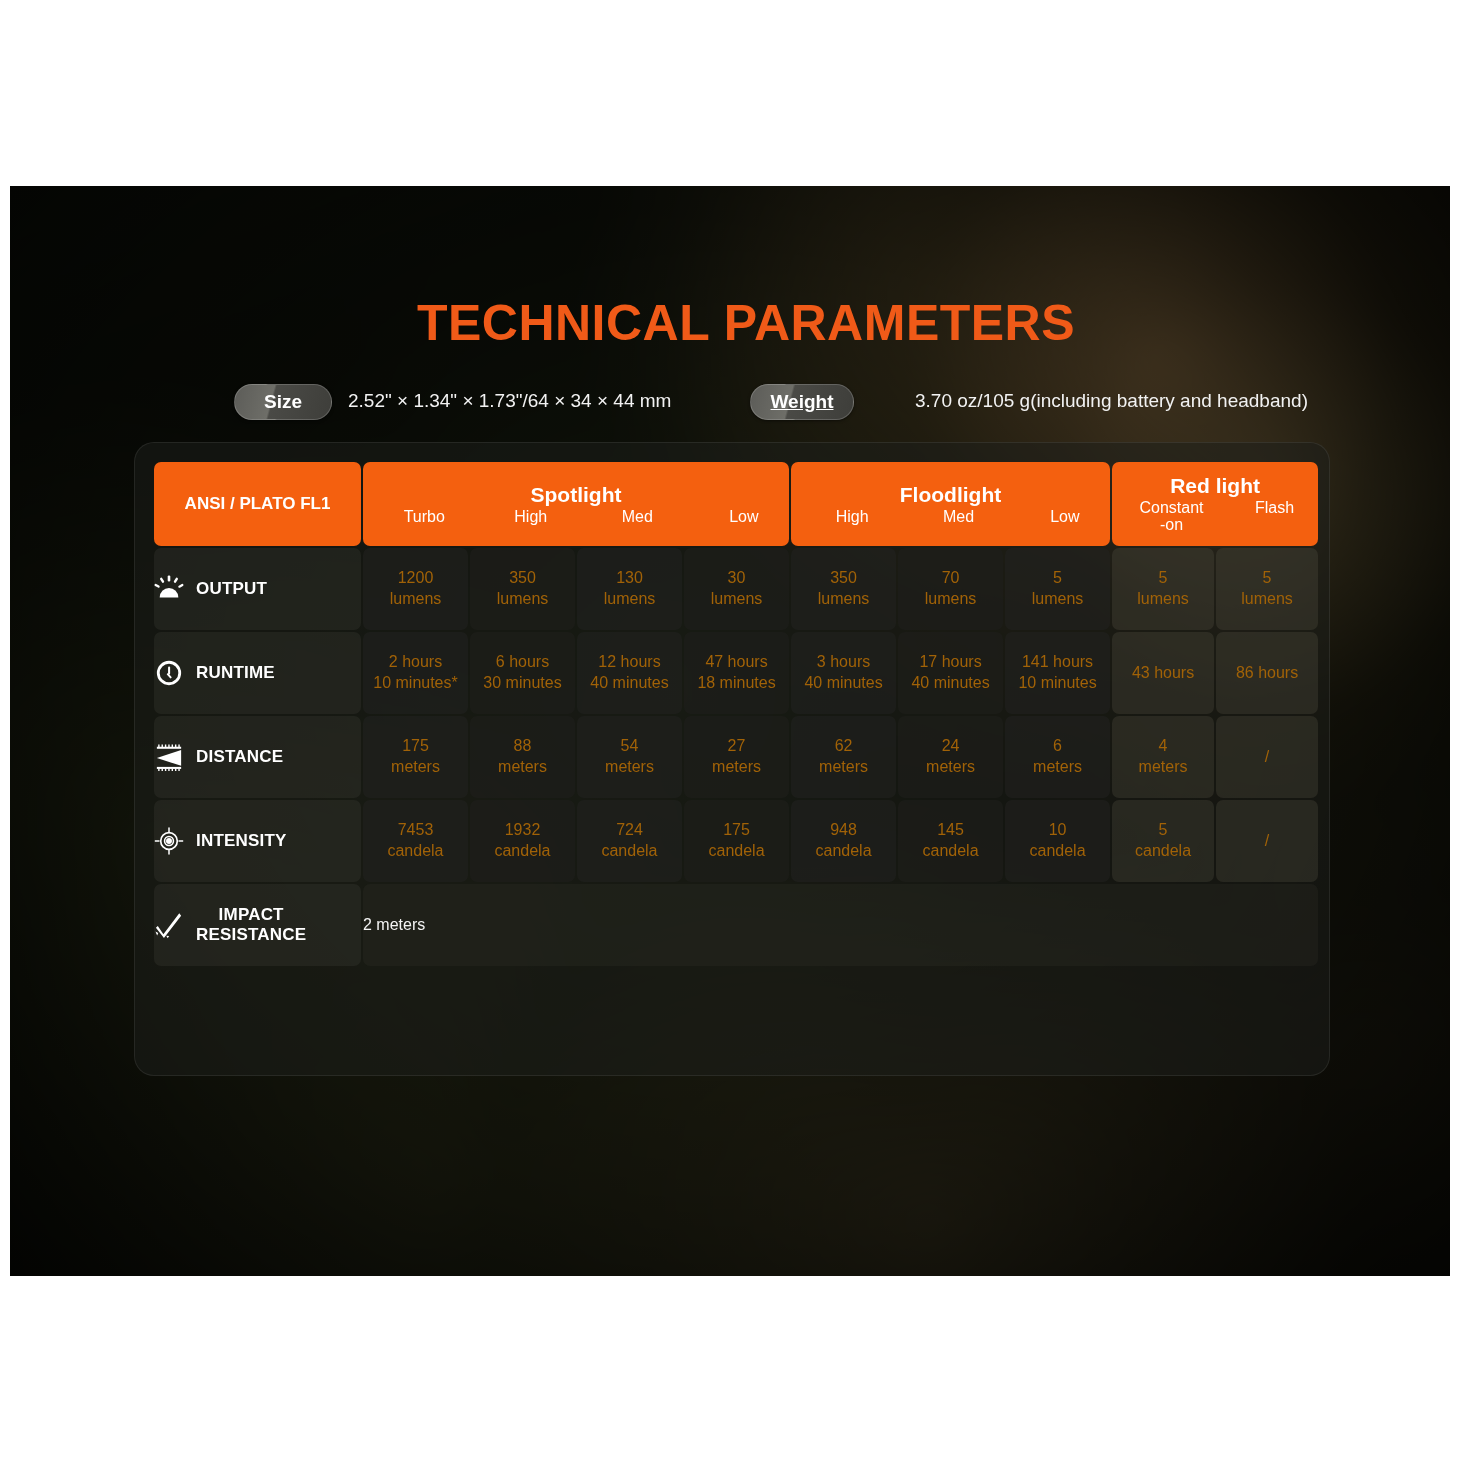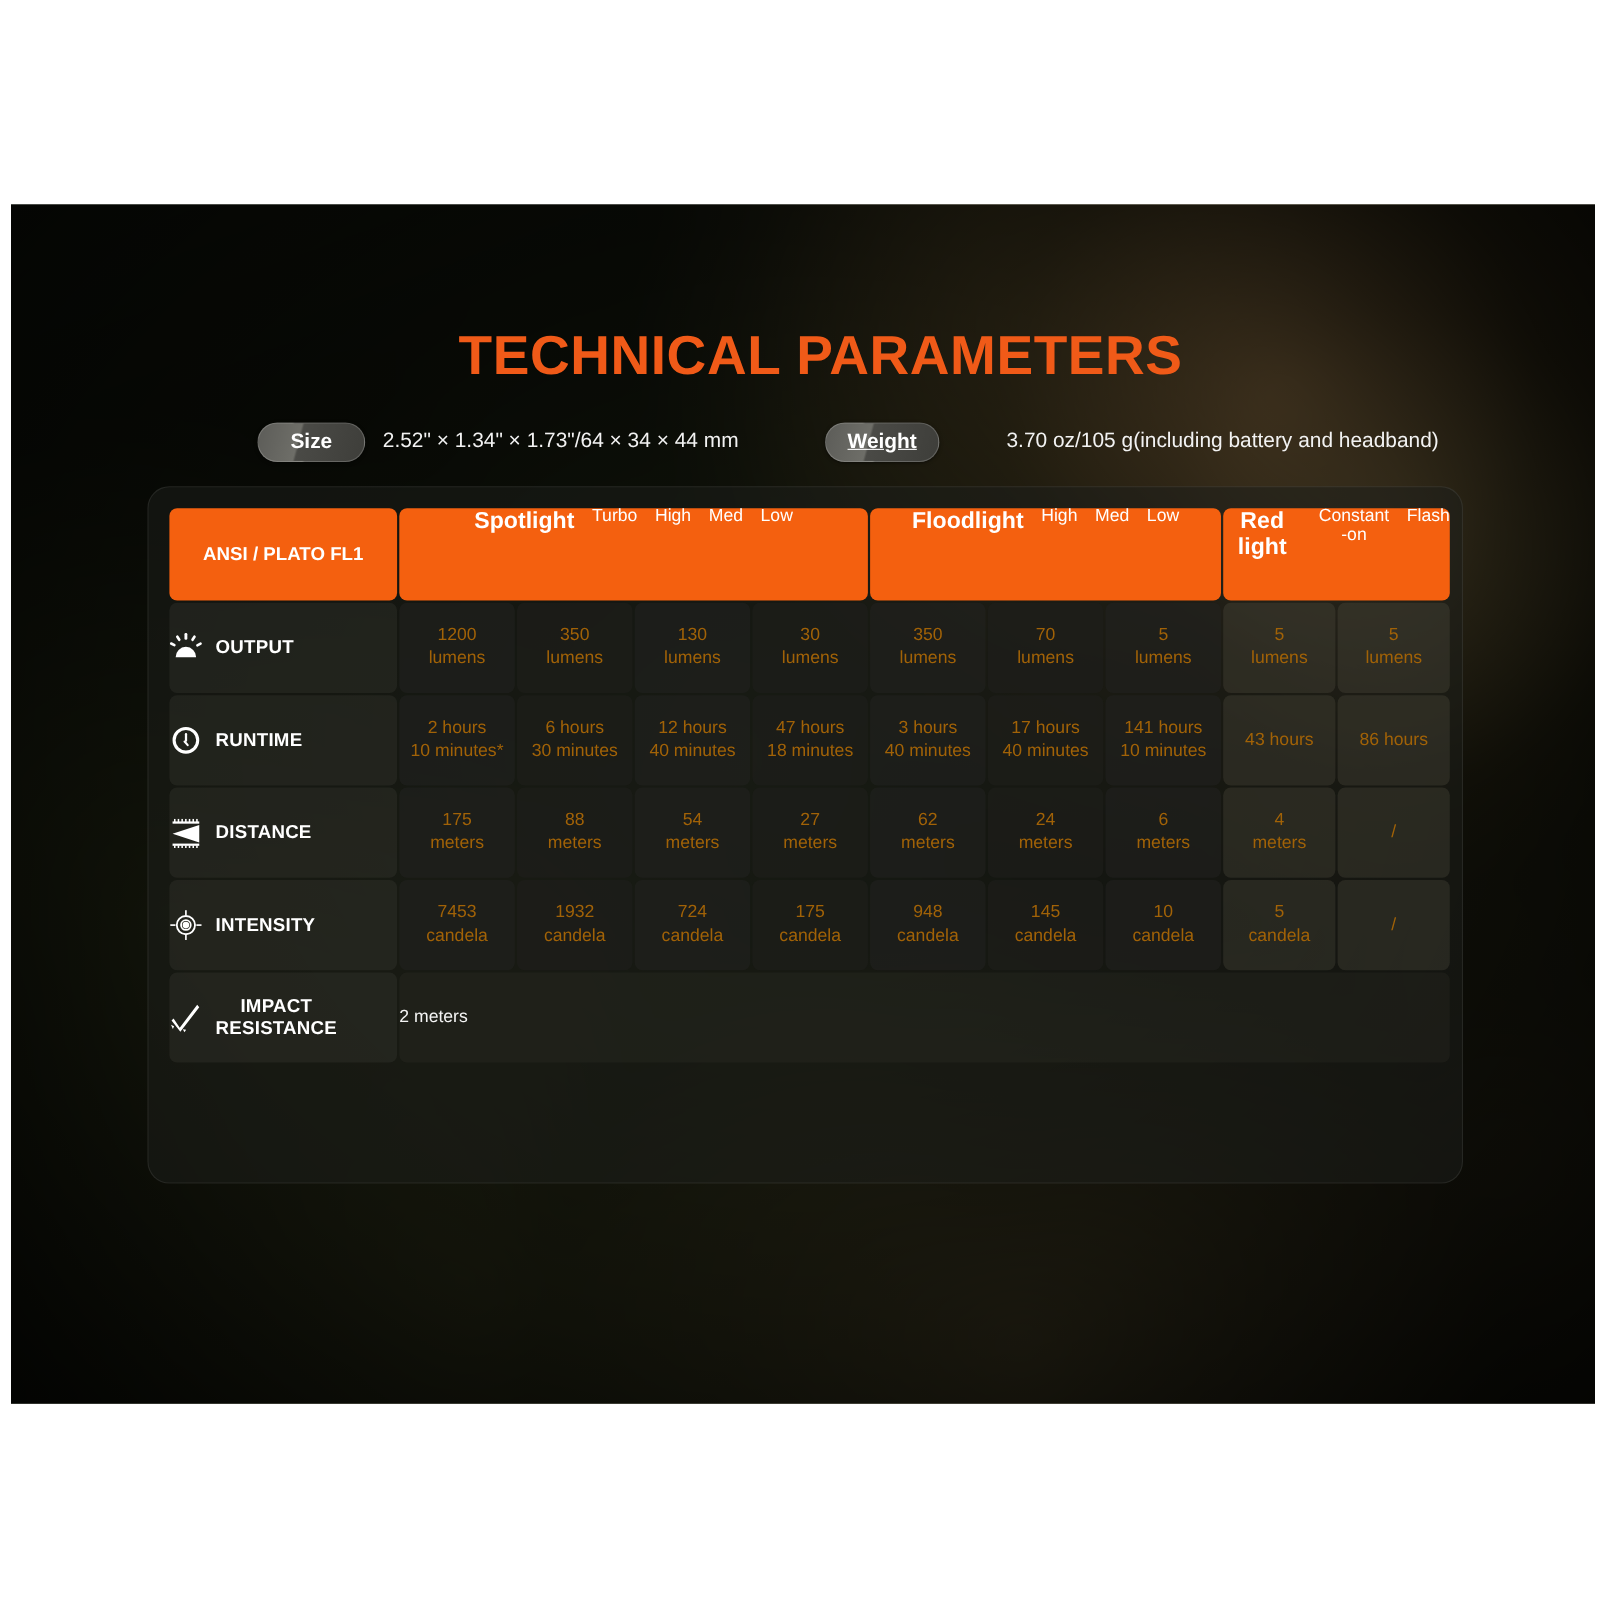--- a/index.html
+++ b/index.html
@@ -94,21 +94,21 @@
 
   
   .hdr {
     background: #f4600f;
     color: #ffffff;
     text-align: center;
     border-radius: 7px;
     vertical-align: middle;
   }
   .hdr-ansi { font-size: 17px; font-weight: bold; height: 84px; }
-  .grpwrap { height: 84px; display: flex; flex-direction: row; justify-content: center; }
+  .grpwrap { height: 84px; display: flex; flex-direction: column; justify-content: center; }
   .grpname { font-size: 21px; font-weight: bold; margin-bottom: 2px; }
   .grpsubs { display: flex; }
   .grpsub { flex: 1; font-size: 16px; font-weight: normal; text-align: center; line-height: 1.05; margin-left: 16px; }
 
   
   .rowlabel {
     background: rgba(64,64,56,0.30);
     border-radius: 7px;
     color: #ffffff;
     font-size: 17px;

